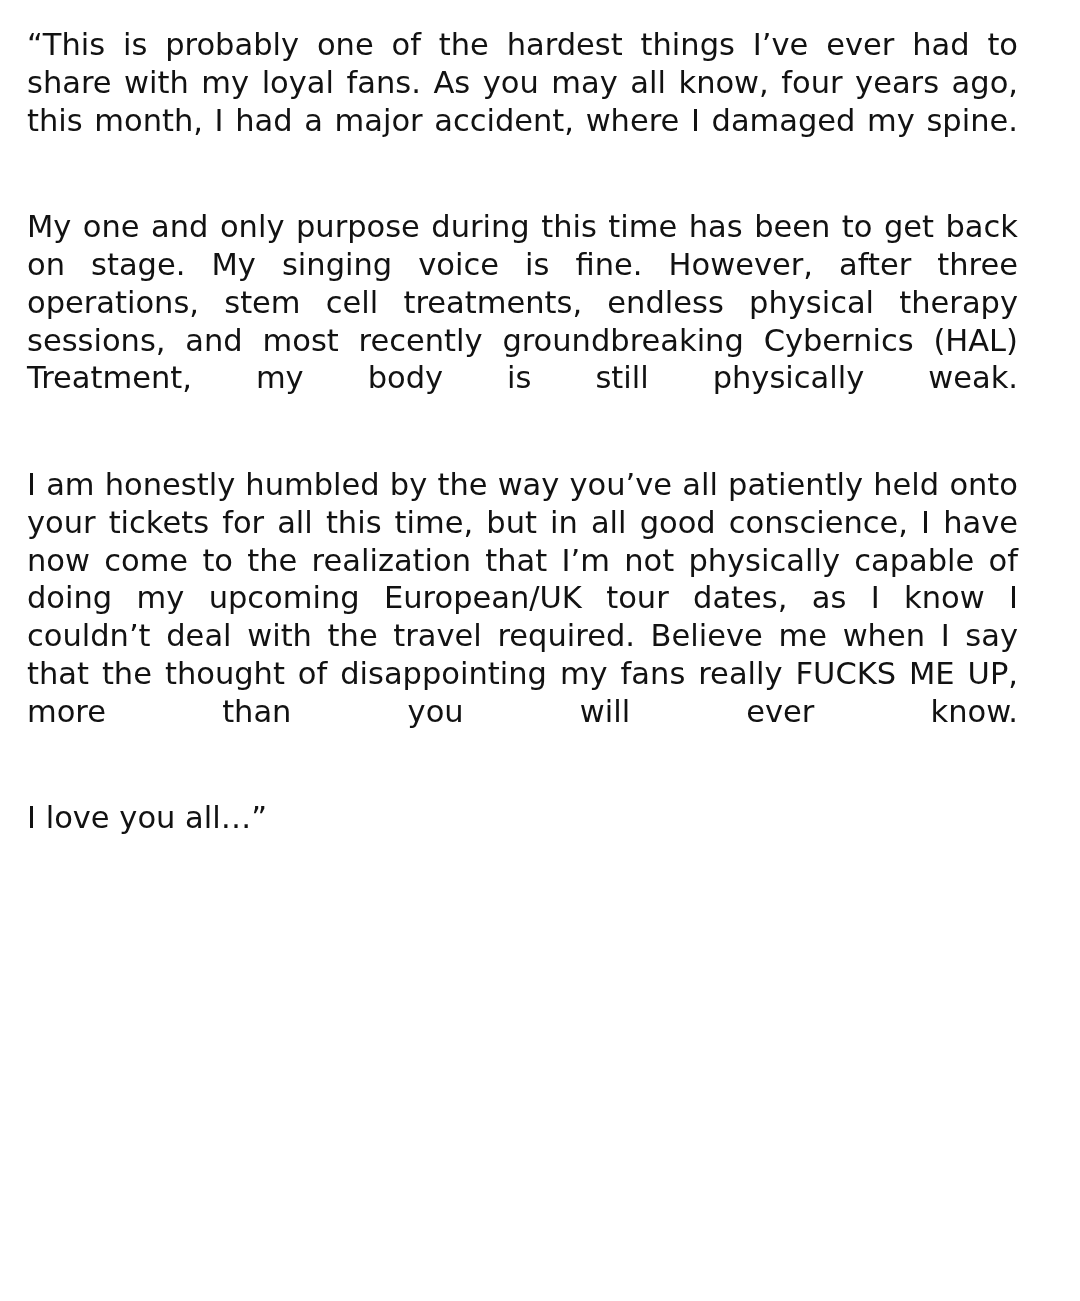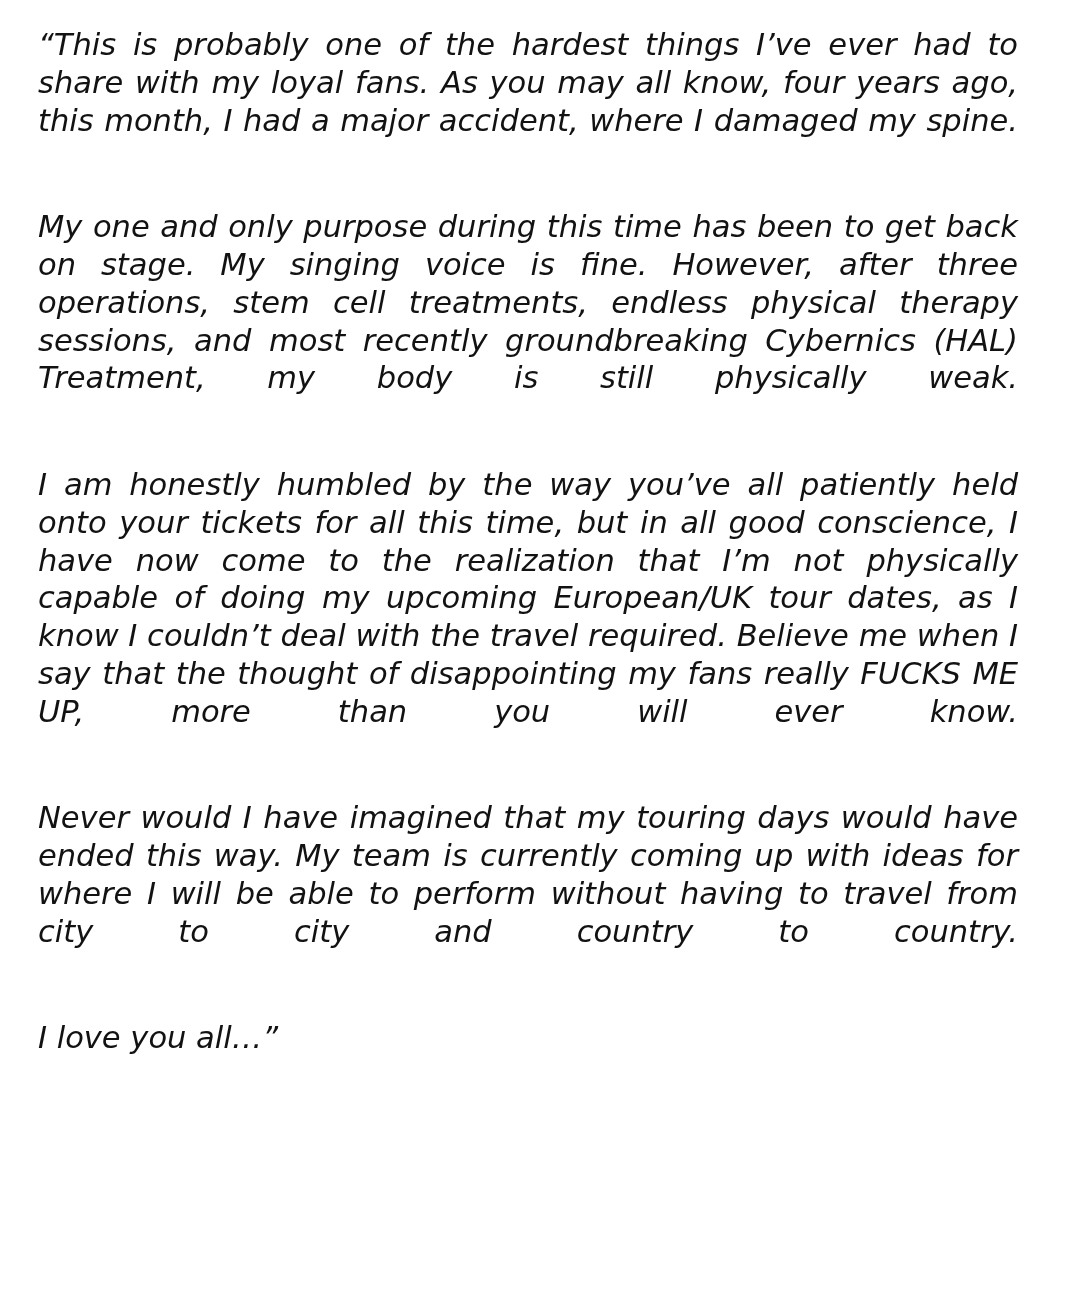--- a/index.html
+++ b/index.html
@@ -14,23 +14,22 @@
     overflow: hidden;
     font-family: "DejaVu Sans", "Liberation Sans", sans-serif;
     color: #111111;
     -webkit-font-smoothing: antialiased;
   }
 
   #statement-sheet {
     box-sizing: border-box;
     width: 1080px;
     height: 1301px;
-    padding: 26px 62px 0 38px;
+    padding: 26px 62px 0 27px;
     background: #ffffff;
-    font-style: italic;
   }
 
   .para {
     margin: 0 0 31px 0;
     font-size: 30.5px;
     line-height: 37.8px;
     text-align: justify;
     text-justify: inter-word;
     letter-spacing: 0px;
     word-spacing: 0px;
@@ -56,18 +55,17 @@
 <body>
 
 <div id="statement-sheet">
 
   <p class="para">“This is probably one of the hardest things I’ve ever had to share with my loyal fans.  As you may all know, four years ago, this month, I had a major accident, where I damaged my spine.</p>
 
   <p class="para">My one and only purpose during this time has been to get back on stage.  My singing voice is fine.  However, after three operations, stem cell treatments, endless physical therapy sessions, and most recently groundbreaking Cybernics (HAL) Treatment, my body is still physically weak.</p>
 
   <p class="para">I am honestly humbled by the way you’ve all patiently held onto your tickets for all this time, but in all good conscience, I have now come to the realization that I’m not physically capable of doing my upcoming European/UK tour dates, as I know I couldn’t deal with the travel required.  Believe me when I say that the thought of disappointing my fans really FUCKS ME UP, more than you will ever know.</p>
 
-  <p class="para">Never would I have imagined that my touring days would have ended this way.  My team is currently coming up with ideas for where I will be able to perform without having to travel from city to city and country to country.</p>
 
 
   <p class="closing-line">I love you all…”</p>
 
 </div>
 
 </body></html>

